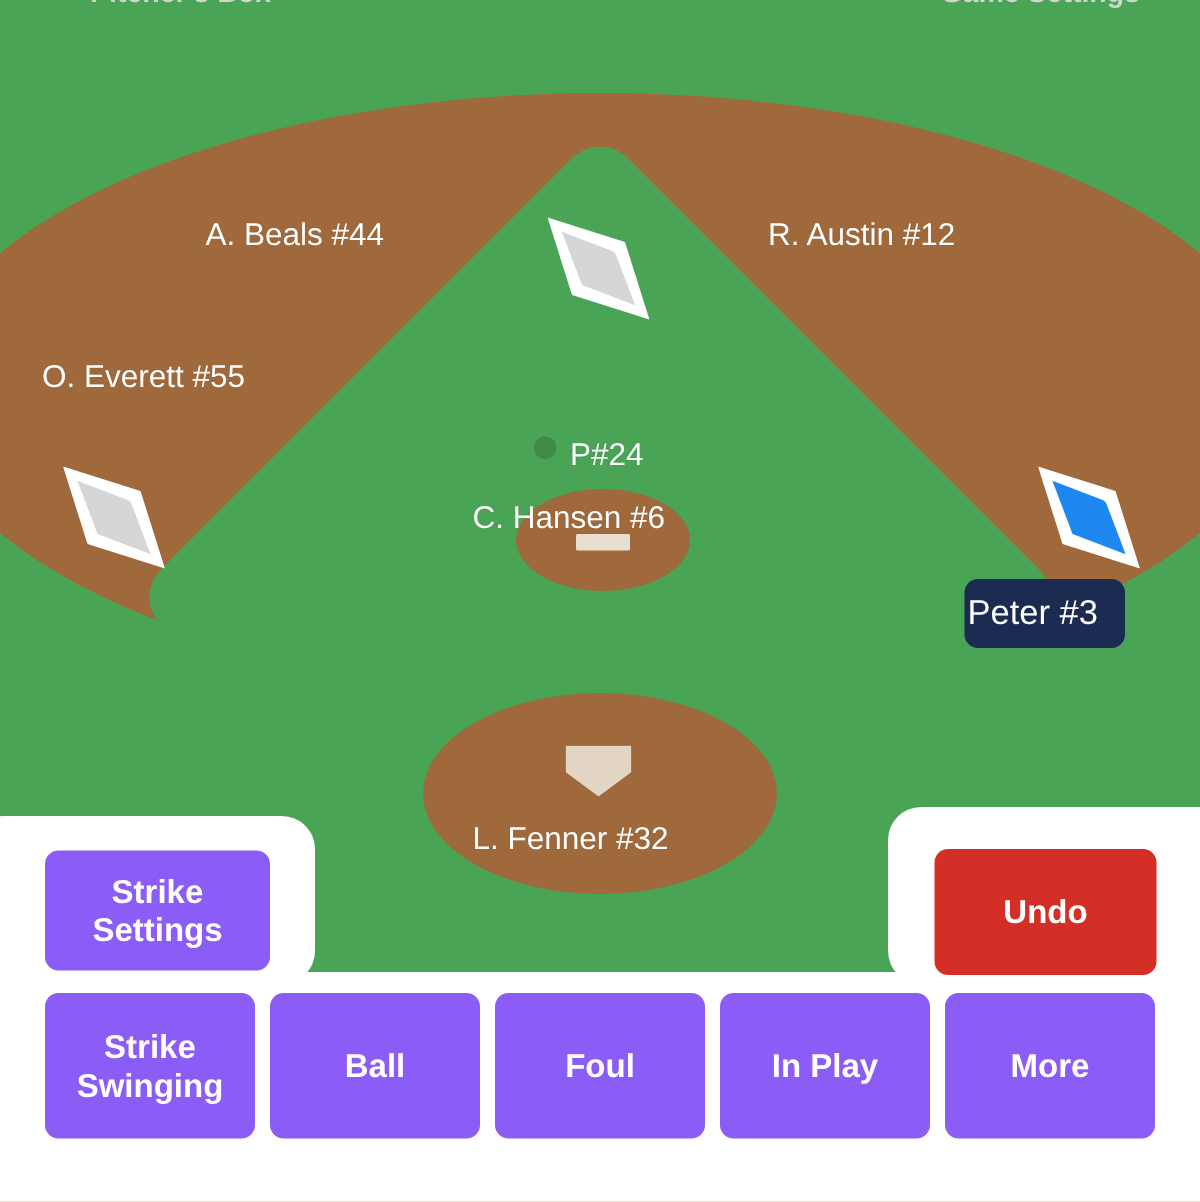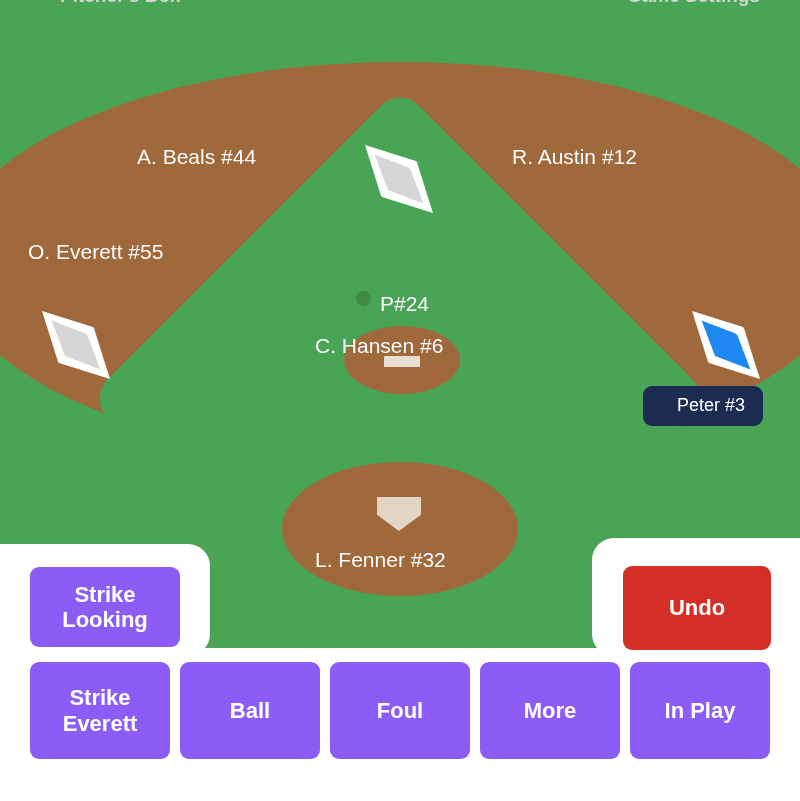--- a/index.html
+++ b/index.html
@@ -176,23 +176,23 @@
     background: #3f8a46;
   }
 
   
   .runner-pill {
     position: absolute;
     left: 643px;
     top: 386px;
     background: #1c2b52;
     color: #ffffff;
-    font-size: 18px;
+    font-size: 23px;
     font-weight: 400;
-    padding: 9px 18px 10px 34px;
+    padding: 9px 18px 10px 2px;
     border-radius: 9px;
     white-space: nowrap;
   }
 
   
   .panel {
     position: absolute;
     background: #ffffff;
     border-radius: 22px;
     z-index: 20;
@@ -291,32 +291,32 @@
 
     <div class="runner-pill">Peter #3</div>
   </div>
 
   <div class="panel" id="panel-left"></div>
   <div class="panel" id="panel-right"></div>
 
   <button class="action-btn" id="btn-strike-looking">
     <span>
       <span class="btn-line">Strike</span>
-      <span class="btn-line">Looking</span>
+      <span class="btn-line">Settings</span>
     </span>
   </button>
 
   <button class="action-btn danger" id="btn-undo">Undo</button>
 
   <div class="bottom-row">
     <button class="action-btn">
       <span>
         <span class="btn-line">Strike</span>
-        <span class="btn-line">Everett</span>
+        <span class="btn-line">Swinging</span>
       </span>
     </button>
     <button class="action-btn">Ball</button>
     <button class="action-btn">Foul</button>
+    <button class="action-btn">In Play</button>
     <button class="action-btn">More</button>
-    <button class="action-btn">In Play</button>
   </div>
 
 </div>
 
 </body></html>

